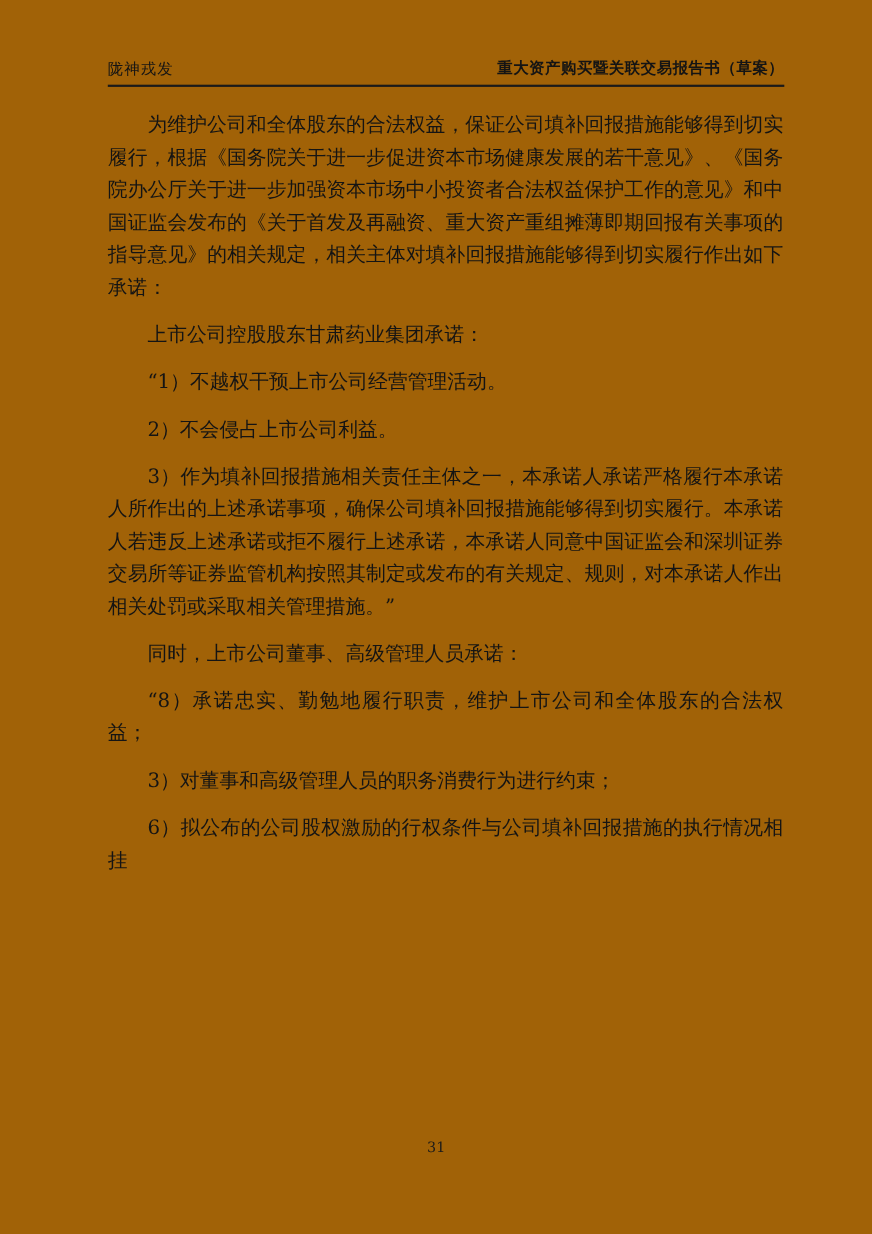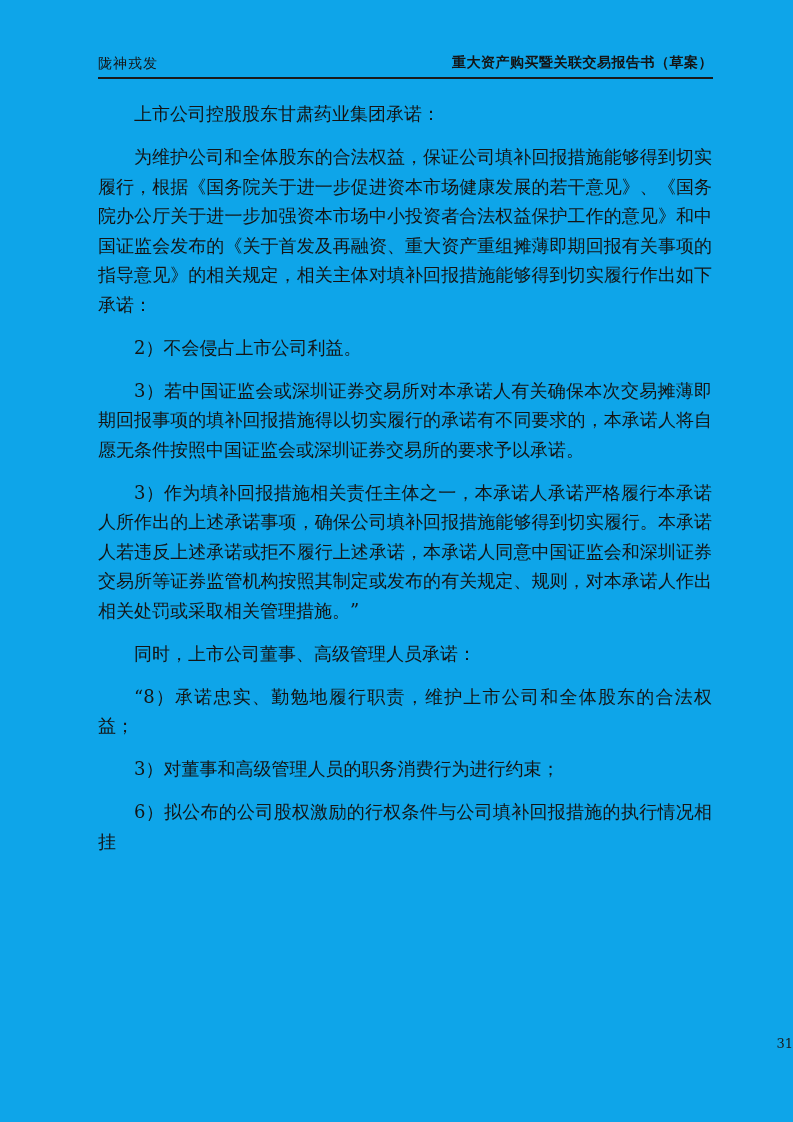--- a/index.html
+++ b/index.html
@@ -4,21 +4,21 @@
 <style>
   html, body {
     margin: 0;
     padding: 0;
     background: #ffffff;
   }
   .page {
     position: relative;
     width: 793px;
     height: 1122px;
-    background: #0ea5e9;
+    background: #a16207;
     overflow: hidden;
     font-family: "DejaVu Serif", "Liberation Serif", serif;
     color: #141414;
   }
   .header {
     position: absolute;
     left: 98px;
     right: 80px;
     top: 54px;
     display: flex;
@@ -51,40 +51,40 @@
     text-align: justify;
     text-justify: inter-ideograph;
     text-indent: 2em;
     word-break: break-all;
   }
   .footer {
     position: absolute;
     left: 0;
     right: 0;
     top: 1036px;
-    text-align: right;
+    text-align: center;
     font-size: 13px;
     color: #1a1a1a;
   }
 </style>
 </head>
 <body>
 
 <div class="page">
 
   <div class="header">
     <span class="left-title">陇神戎发</span>
     <span class="right-title">重大资产购买暨关联交易报告书（草案）</span>
   </div>
 
   <div class="content">
+    <p>为维护公司和全体股东的合法权益，保证公司填补回报措施能够得到切实履行，根据《国务院关于进一步促进资本市场健康发展的若干意见》、《国务院办公厅关于进一步加强资本市场中小投资者合法权益保护工作的意见》和中国证监会发布的《关于首发及再融资、重大资产重组摊薄即期回报有关事项的指导意见》的相关规定，相关主体对填补回报措施能够得到切实履行作出如下承诺：</p>
     <p>上市公司控股股东甘肃药业集团承诺：</p>
-    <p>为维护公司和全体股东的合法权益，保证公司填补回报措施能够得到切实履行，根据《国务院关于进一步促进资本市场健康发展的若干意见》、《国务院办公厅关于进一步加强资本市场中小投资者合法权益保护工作的意见》和中国证监会发布的《关于首发及再融资、重大资产重组摊薄即期回报有关事项的指导意见》的相关规定，相关主体对填补回报措施能够得到切实履行作出如下承诺：</p>
+    <p>“1）不越权干预上市公司经营管理活动。</p>
     <p>2）不会侵占上市公司利益。</p>
-    <p>3）若中国证监会或深圳证券交易所对本承诺人有关确保本次交易摊薄即期回报事项的填补回报措施得以切实履行的承诺有不同要求的，本承诺人将自愿无条件按照中国证监会或深圳证券交易所的要求予以承诺。</p>
     <p>3）作为填补回报措施相关责任主体之一，本承诺人承诺严格履行本承诺人所作出的上述承诺事项，确保公司填补回报措施能够得到切实履行。本承诺人若违反上述承诺或拒不履行上述承诺，本承诺人同意中国证监会和深圳证券交易所等证券监管机构按照其制定或发布的有关规定、规则，对本承诺人作出相关处罚或采取相关管理措施。”</p>
     <p>同时，上市公司董事、高级管理人员承诺：</p>
     <p>“8）承诺忠实、勤勉地履行职责，维护上市公司和全体股东的合法权益；</p>
     <p>3）对董事和高级管理人员的职务消费行为进行约束；</p>
     <p>6）拟公布的公司股权激励的行权条件与公司填补回报措施的执行情况相挂</p>
   </div>
 
   <div class="footer">
     <span>31</span>
   </div>

